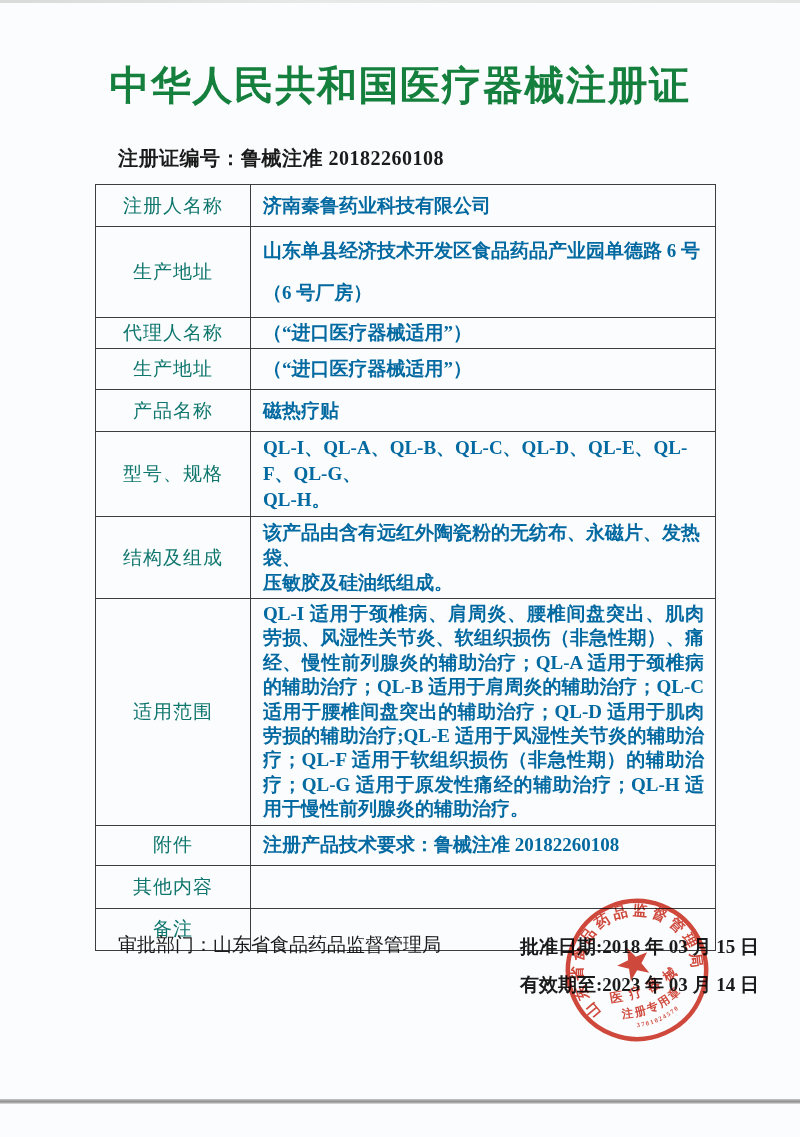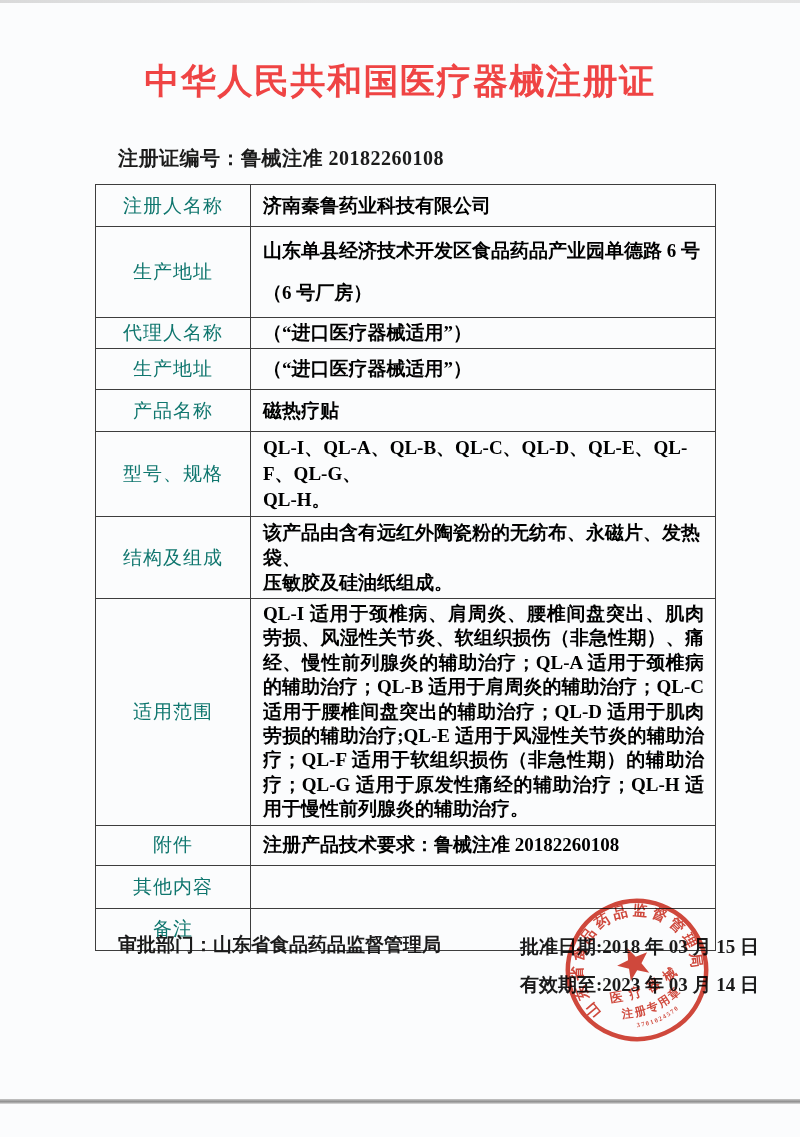--- a/index.html
+++ b/index.html
@@ -16,22 +16,22 @@
     background: linear-gradient(90deg, #bdbdbd, #d8d8d8 40%, #cfcfcf);
     opacity: .55;
   }
   .scan-line-bottom {
     position: absolute; top: 1099px; left: 0; width: 100%; height: 5px;
     background: linear-gradient(#c6c6c6, #8e8e8e 55%, #e0e0e0);
   }
   .doc-title {
     position: absolute; top: 58px; left: 0; width: 100%;
     text-align: center;
-    font-size: 35px; font-weight: 700; letter-spacing: 1.5px;
-    color: #ef4444;
+    font-size: 40px; font-weight: 700; letter-spacing: 1.5px;
+    color: #15803d;
   }
   .reg-line {
     position: absolute; top: 145px; left: 118px;
     font-size: 20px; font-weight: 600; letter-spacing: .5px;
   }
   table.cert {
     position: absolute; left: 95px; top: 184px;
     width: 621px;
     border-collapse: collapse;
     table-layout: fixed;
@@ -44,41 +44,41 @@
     width: 152px;
     text-align: center;
     font-size: 19px; font-weight: 400; letter-spacing: 1px;
     color: #0f766e;
   }
   td.val {
     font-size: 19px; font-weight: 600;
     line-height: 24px;
     padding: 3px 8px 3px 12px;
     white-space: pre-line;
-    color: #000000;
+    color: #0369a1;
   }
   tr.r0  { height: 42px; }
   tr.r1  { height: 46px; }
   tr.r2  { height: 86px; }
   tr.r2 td.val { line-height: 42px; }
   tr.r3  { height: 29px; }
   tr.r4  { height: 41px; }
   tr.r5  { height: 42px; }
   tr.r6  { height: 60px; }
   tr.r6 td.val { line-height: 26px; }
   tr.r7  { height: 55px; }
   tr.r7 td.val { line-height: 25px; margin-top: 32px; }
   tr.r8  { height: 200px; }
   tr.r8 td.val { line-height: 24.4px; font-weight: 700; text-align: justify; padding-right: 11px; }
   tr.r9  { height: 40px; }
   tr.r10 { height: 43px; margin-top: 16px; }
   tr.r11 { height: 42px; }
   .footer-dept {
     position: absolute; top: 932px; left: 118px;
-    font-size: 19px; font-weight: 700;
+    font-size: 19px; font-weight: 400;
   }
   .footer-dates {
     position: absolute; top: 934px; left: 520px;
     font-size: 19px; font-weight: 600;
   }
   .footer-dates .dateline { margin-bottom: 12px; white-space: nowrap; }
   .seal {
     position: absolute; left: 556px; top: 889px;
     width: 162px; height: 162px;
     transform: rotate(-24deg);

